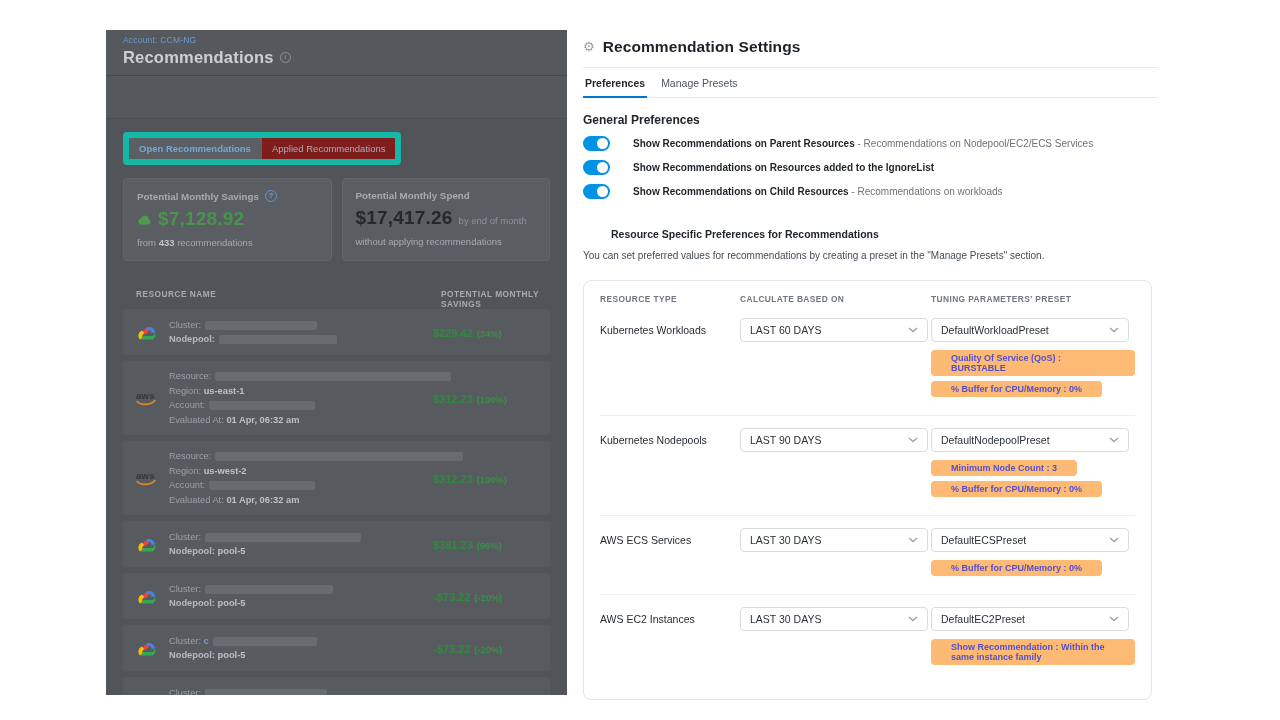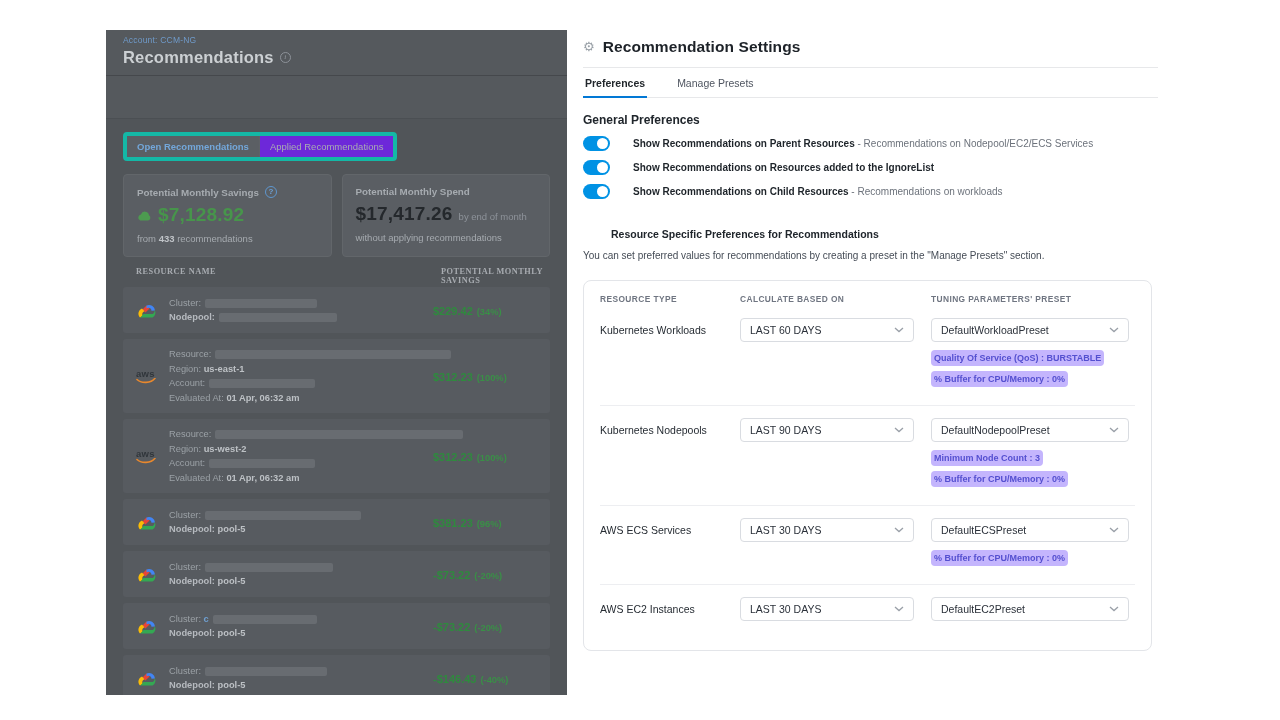--- a/index.html
+++ b/index.html
@@ -12,38 +12,38 @@
               background:#515559; overflow:hidden; }
   .la-header { background:#55595d; padding:5px 17px 4px; border-bottom:1px solid #45484c; }
   .la-breadcrumb { font-size:8.5px; color:#6f9ac9; letter-spacing:.2px; }
   .la-titlerow { display:flex; align-items:center; gap:6px; margin-top:3px; padding-bottom:4px; }
   .la-title { font-size:16.5px; font-weight:bold; color:#ccd0d3; letter-spacing:.2px; }
   .la-info { width:11px; height:11px; border:1px solid #8d9299; border-radius:50%;
              color:#9aa0a6; font-size:7px; line-height:9px; text-align:center;
              font-family:"Liberation Serif",serif; font-style:italic; }
   .la-toolbar { height:43px; background:#55595d; border-bottom:1px solid #4b4f53; }
   .la-content { padding:13px 17px 0; }
-  .seg-tabs { display:inline-flex; border:4px solid #14b8a6; border-radius:4px; overflow:hidden; background:#6d28d9; }
+  .seg-tabs { display:inline-flex; border:6px solid #14b8a6; border-radius:4px; overflow:hidden; background:#7f1d1d; }
   .seg-tab { padding:5px 10px; font-size:9.5px; color:#a9adb2; border-right:1px solid #5e6267; cursor:pointer; }
   .seg-tab:last-child { border-right:none; }
   .seg-tab.active { background:#5b5f64; color:#73a7da; font-weight:bold; }
   .cards { display:flex; gap:10px; margin-top:13px; }
   .sum-card { flex:1; background:#5a5e63; border:1px solid #62666a; border-radius:4px; padding:11px 13px; height:83px; }
   .sc-labelrow { display:flex; align-items:center; gap:6px; }
   .sc-label { font-size:9.8px; color:#a6abb0; font-weight:bold; }
   .la-q { width:12px; height:12px; border:1.2px solid #5f97cf; border-radius:50%; color:#6da2d8;
           font-size:8px; line-height:10px; text-align:center; font-weight:bold; }
   .sc-valuerow { display:flex; align-items:baseline; gap:6px; margin-top:6px; }
   .sc-value-green { font-size:19px; font-weight:bold; color:#47954b; letter-spacing:.2px; }
   .sc-value-dark  { font-size:19px; font-weight:bold; color:#24282c; letter-spacing:.2px; }
   .sc-suffix { font-size:9.5px; color:#8e939a; }
   .sc-caption { font-size:9.5px; color:#a6abb0; margin-top:7px; }
   .sc-caption b { color:#c0c4c8; }
   .leaf { margin-bottom:-1px; }
-  .tbl-head { position:relative; margin-top:10px; height:12px;font-family:Liberation Serif, serif; }
+  .tbl-head { position:relative; margin-top:28px; height:12px; }
   .tbl-h1 { position:absolute; left:13px; font-size:8.3px; font-weight:bold; color:#a8acb1; letter-spacing:.5px; }
   .tbl-h2 { position:absolute; left:318px; font-size:8.3px; font-weight:bold; color:#a8acb1; letter-spacing:.5px; }
   .rows { margin-top:8px; }
   .rrow { position:relative; background:#575b60; border-radius:3px; margin:0 0 6px 0;
           padding:8px 12px 8px 13px; display:flex; align-items:center; min-height:46px; cursor:pointer; }
   .ricon { width:33px; flex:0 0 33px; display:flex; flex-direction:column; align-items:flex-start; }
   .rlines { flex:1; }
   .rline { font-size:9.3px; line-height:14.5px; color:#9ba1a6; white-space:nowrap; }
   .rlabel { color:#9ba1a6; }
   .rlabel.strong { color:#b6babf; font-weight:bold; }
@@ -57,21 +57,21 @@
   .aws-text { font-size:9.5px; font-weight:bold; color:#31363b; letter-spacing:.3px; line-height:9px; }
 
   
   .drawer { position:absolute; left:567px; top:0; width:591px; height:720px; background:#ffffff;
             padding:0 0 0 16px; }
   .dw-inner { width:575px; }
   .dw-titlerow { display:flex; align-items:center; gap:8px; padding-top:38px; }
   .gear { font-size:13px; color:#99a0a7; line-height:14px; }
   .dw-title { font-size:15.5px; font-weight:bold; color:#1d2228; letter-spacing:.1px; }
   .dw-div { border-bottom:1px solid #e7e8ea; margin-top:11px; }
-  .dw-tabs { display:flex; gap:28px; border-bottom:1px solid #e7e8ea; }
+  .dw-tabs { display:flex; gap:12px; border-bottom:1px solid #e7e8ea; }
   .dw-tab { padding:9px 2px 8px; font-size:10.5px; color:#4f5560; cursor:pointer; position:relative; }
   .dw-tab.active { color:#22272c; font-weight:bold; }
   .dw-tab.active:after { content:""; position:absolute; left:0; right:0; bottom:-1px; height:2px; background:#0278d5; }
   .gp-heading { margin-top:15px; font-size:12px; font-weight:bold; color:#20262c; }
   .toggle-row { display:flex; align-items:center; margin-top:9px; height:15px; }
   .toggle { width:27px; height:15px; border-radius:8px; background:#0092e4; position:relative; flex:0 0 27px; cursor:pointer; }
   .toggle .knob { position:absolute; right:2px; top:2px; width:11px; height:11px; border-radius:50%; background:#fff; }
   .toggle-label { margin-left:23px; font-size:10px; color:#6c727b; }
   .toggle-label b { color:#1e242a; }
   .rs-heading { margin-top:29px; font-size:10.5px; font-weight:bold; color:#20262c;padding-left:28px; }
@@ -80,25 +80,25 @@
                 background:#fff; padding:13px 16px 16px; }
   .pc-grid { display:grid; grid-template-columns:140px 191px 1fr; align-items:start; }
   .pc-headrow { padding-bottom:2px; }
   .pc-h { font-size:8.4px; font-weight:bold; color:#6f7581; letter-spacing:.4px; }
   .pc-row { padding:12px 0 13px; }
   .pc-row + .pc-row { border-top:1px solid #edeef1; }
   .pc-type { font-size:10.5px; color:#262c33; line-height:24px; }
   .select { height:24px; border:1px solid #d9dce1; border-radius:4px; background:#fff;
             display:flex; align-items:center; justify-content:space-between; padding:0 9px;
             font-size:10.5px; color:#2b313a; cursor:pointer; }
-  .select.s2 { width:174px;gap:34px; }
+  .select.s2 { width:188px;gap:34px; }
   .select.s3 { width:198px; }
   .badges { margin-top:8px; }
-  .badge { display:table; background:#c4b5fd; color:#544fd0; font-size:9px; font-weight:bold;
-           padding:3px 3px; border-radius:4px; margin-bottom:5px; }
+  .badge { display:table; background:#fdba74; color:#544fd0; font-size:9px; font-weight:bold;
+           padding:3px 20px; border-radius:4px; margin-bottom:5px; }
 </style>
 </head>
 <body>
 
 <div class="canvas">
 
   <section class="left-app">
     <div class="la-header">
       <div class="la-breadcrumb">Account: CCM-NG</div>
       <div class="la-titlerow">
@@ -376,20 +376,23 @@
                   <path d="M1 1l4 3.6L9 1" fill="none" stroke="#9aa0a8" stroke-width="1.3"></path>
                 </svg>
               </div>
               <div>
                 <div class="select s3">
                   <span>DefaultEC2Preset</span>
                   <svg width="10" height="6" viewBox="0 0 10 6">
                     <path d="M1 1l4 3.6L9 1" fill="none" stroke="#9aa0a8" stroke-width="1.3"></path>
                   </svg>
                 </div>
+                <div class="badges">
+                  <div class="badge">Show Recommendation : Within the same instance family</div>
+                </div>
               </div>
             </div>
           </div>
       </div>
 
     </div>
   </aside>
 </div>
 
 </body></html>

